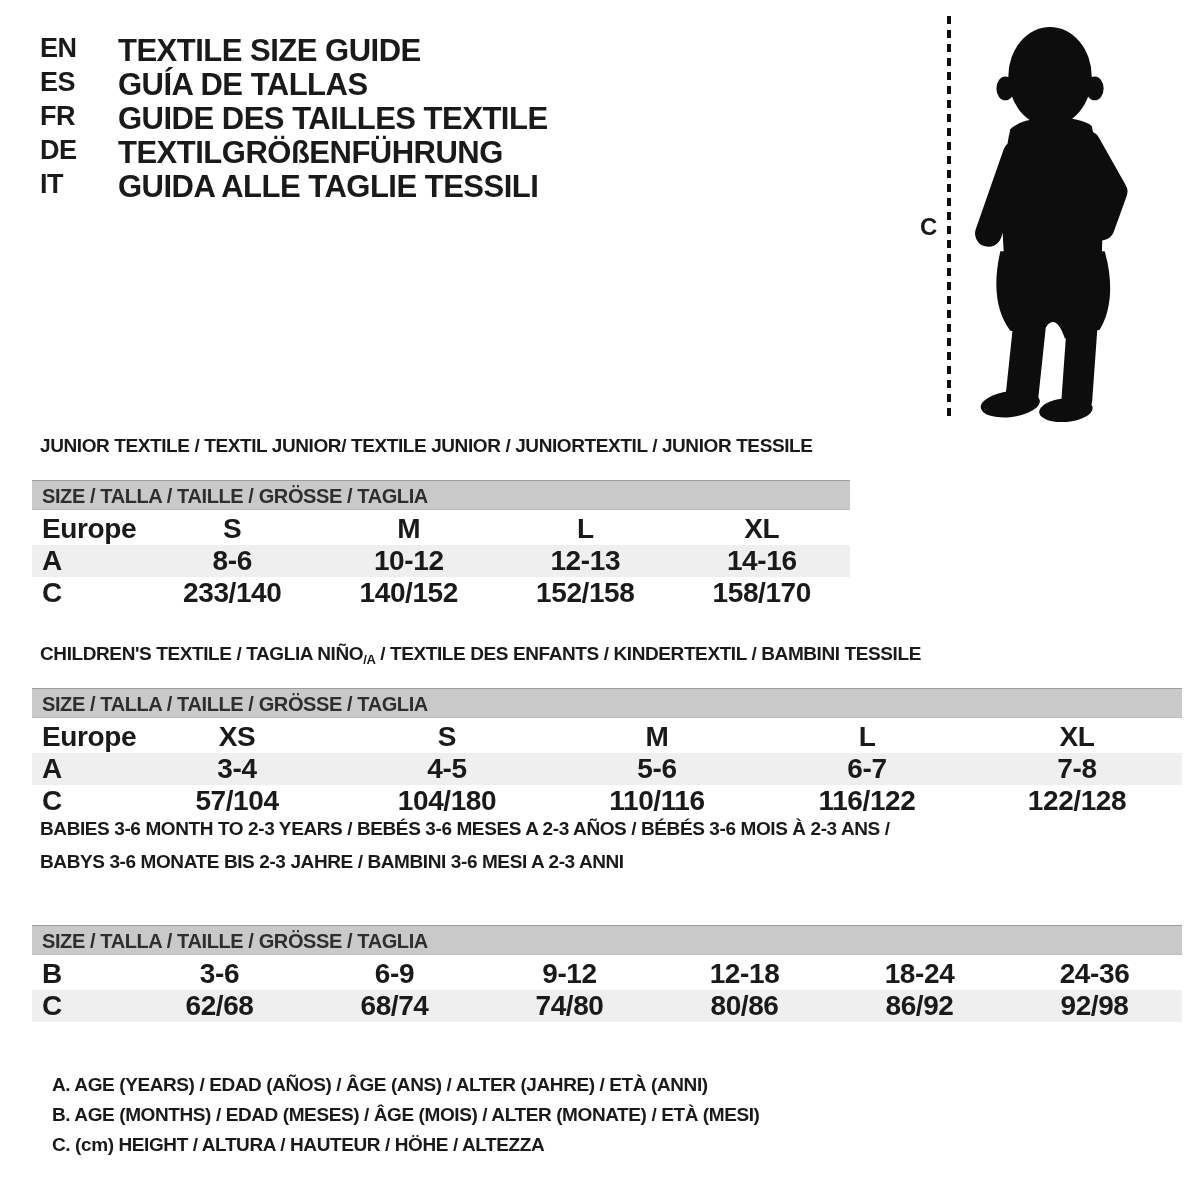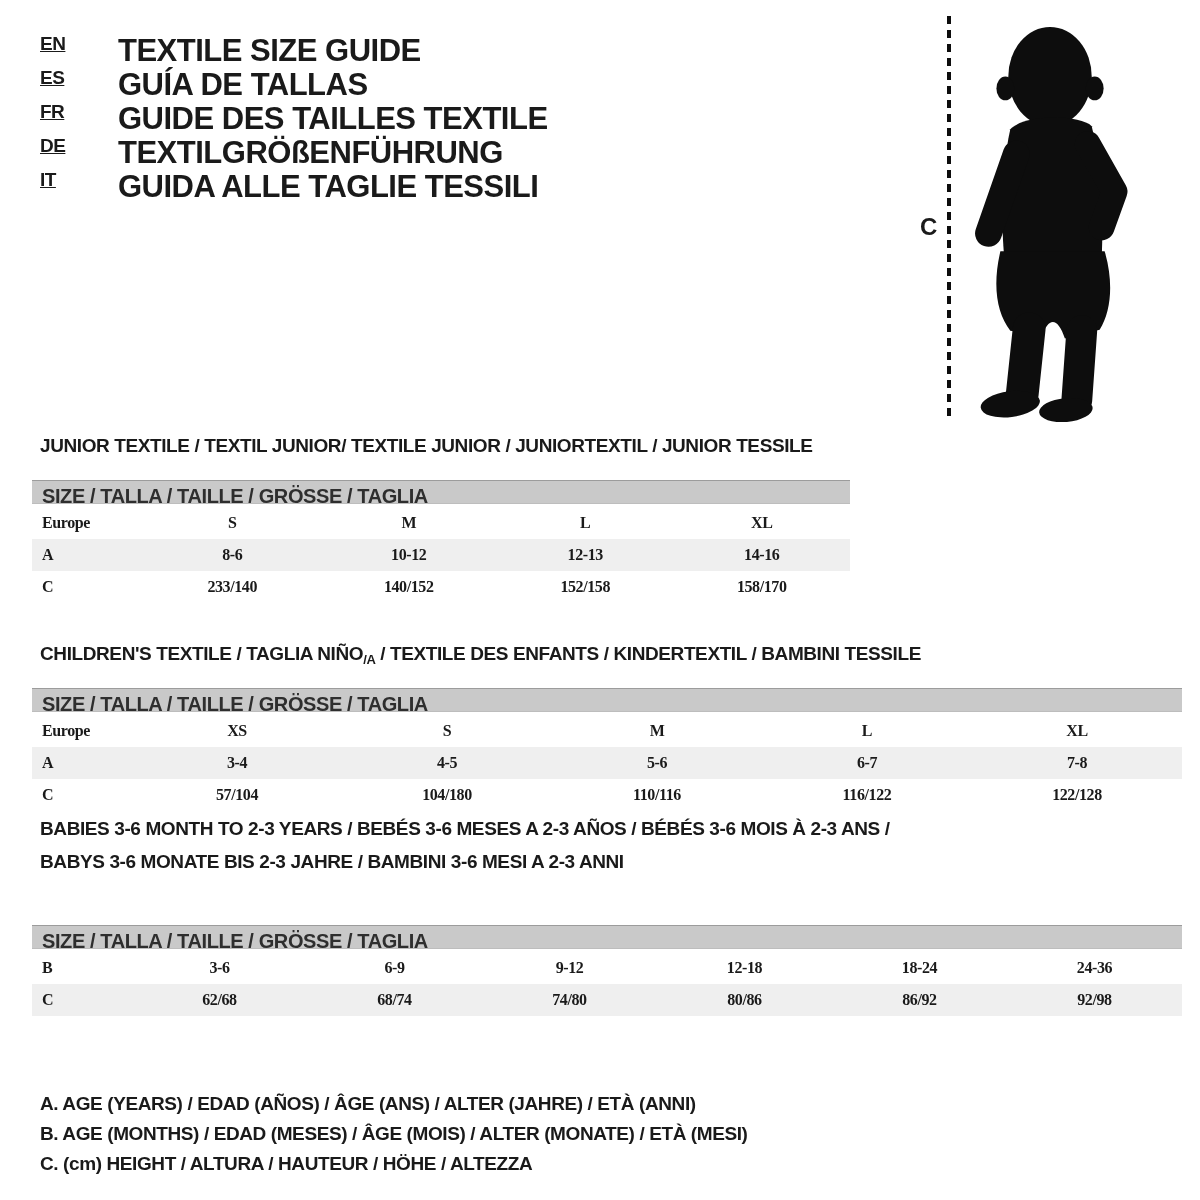--- a/index.html
+++ b/index.html
@@ -4,21 +4,21 @@
 <style>
   html,body{margin:0;padding:0;}
   .page{
     position:relative; width:1200px; height:1200px; background:#ffffff;
     font-family:"Liberation Sans", sans-serif; color:var(--text,#1a1a1a);
     overflow:hidden;
   }
   
   .lang-block{position:absolute; left:40px; top:33px;}
   .lang-row{display:flex; height:34px; align-items:flex-start;}
-  .lang-code{width:78px; font-weight:bold; font-size:19px; letter-spacing:-0.5px;text-decoration:underline;}
+  .lang-code{width:78px; font-weight:bold; font-size:27px; letter-spacing:-0.5px;}
   .lang-label{font-weight:bold; font-size:31px; letter-spacing:-0.5px; white-space:nowrap;}
   
   .figure-area{position:absolute; left:900px; top:10px; width:270px; height:412px;}
   .dash-line{
     position:absolute; left:47px; top:6px; width:4px; height:400px;
     background:repeating-linear-gradient(to bottom, var(--silhouette,#111) 0 8px, transparent 8px 14px);
   }
   .c-label{position:absolute; left:20px; top:203px; font-size:24px; font-weight:bold;}
   .toddler{position:absolute; left:52px; top:5px;}
   
@@ -27,34 +27,34 @@
   .sec-title.two-line div{line-height:33px;}
   #junior-title{left:40px; top:435px;}
   #children-title{left:40px; top:643px;}
   #babies-title{left:40px; top:812px;}
   
   .table{position:absolute; left:32px;}
   #junior-table{top:480px; width:818px;}
   #children-table{top:688px; width:1150px;}
   #babies-table{top:925px; width:1150px;}
   .thead{
-    height:24px; line-height:30px; box-sizing:border-box;
+    height:30px; line-height:30px; box-sizing:border-box;
     background:var(--header-bar,#c9c9c9);
     border-top:1px solid #9c9c9c; border-bottom:1px solid #bdbdbd;
     padding-left:10px; margin-bottom:3px;
     font-size:20px; font-weight:bold; letter-spacing:-0.4px; color:#2e2e2e;
     white-space:nowrap; overflow:hidden;
   }
-  .trow{display:flex; height:32px; align-items:center; font-size:16px; font-weight:bold; letter-spacing:-0.4px;font-family:Liberation Serif, serif;}
+  .trow{display:flex; height:32px; align-items:center; font-size:28px; font-weight:bold; letter-spacing:-0.4px;}
   .trow.striped{background:var(--row-stripe,#efefef);}
   .tlabel{width:112px; padding-left:10px; box-sizing:border-box;}
   #children-table .tlabel, #babies-table .tlabel{width:100px;}
   .tcell{flex:1; text-align:center;}
   
-  .legend{position:absolute; left:40px; top:1070px;margin-top:19px;}
+  .legend{position:absolute; left:52px; top:1070px;}
   .legend-line{font-size:19px; font-weight:bold; letter-spacing:-0.4px; line-height:30px; white-space:nowrap;}
 </style>
 </head>
 <body>
 
 <div class="page">
 
   <div class="lang-block">
     <div class="lang-row">
       <span class="lang-code">EN</span>

